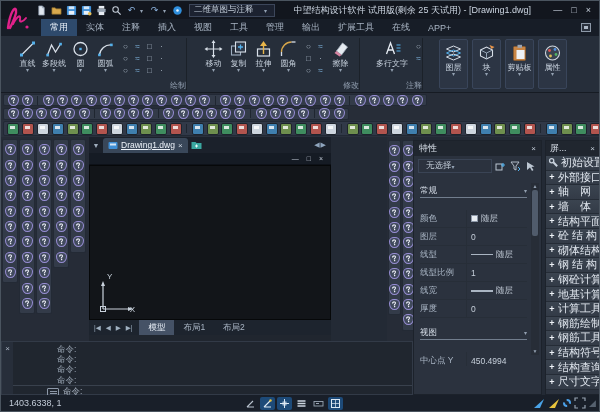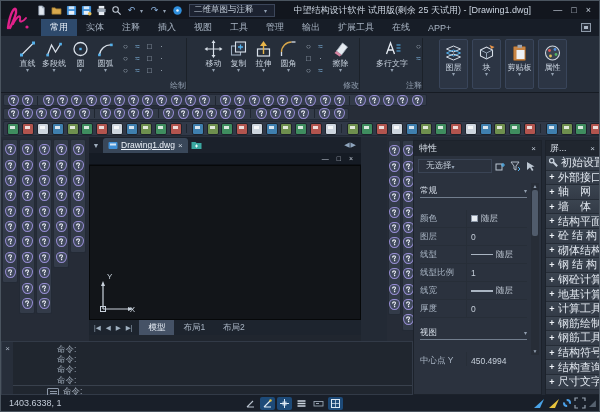--- a/index.html
+++ b/index.html
@@ -62,21 +62,21 @@
   .ticons .cicon:nth-child(5n+2){background:#b2544e}
   .ticons .cicon:nth-child(5n+3){background:#cdd5de}
   .ticons .cicon:nth-child(5n+4){background:#3f7fae}
   .ticons .cicon:nth-child(5n){background:#6e8f4e}
   
   .left-dock{position:absolute;left:0;top:136px;width:88px;height:204px;background:#262c37;display:flex;gap:1px;padding:2px 1px;align-items:flex-start}
   .vcol{display:flex;flex-direction:column;align-items:center;background:#333b49;border:1px solid #232a35;border-radius:2px;width:16px;padding:2px 0}
   .vcol .qicon{margin:2.2px 0}
   .midcols{position:absolute;left:386px;top:136px;width:26px;height:258px;background:#262c37;display:flex;gap:1px;padding:3px 1px;align-items:flex-start}
   
-  .doc-area{position:absolute;left:88px;top:136px;width:272px;height:204px;display:flex;flex-direction:column;background:#5eead4}
+  .doc-area{position:absolute;left:88px;top:136px;width:242px;height:204px;display:flex;flex-direction:column;background:#5eead4}
   .doctabbar{height:16px;background:#1b212b;display:flex;align-items:center;padding:0 2px;gap:2px}
   .dtb-caret{color:#9fadbd;font-size:7px;width:10px;text-align:center}
   .doctab{display:flex;align-items:center;gap:3px;background:#394759;height:15px;padding:0 5px;border-radius:3px 3px 0 0}
   .doctab .dlbl{color:#edf3fa;font-size:8.5px;text-decoration:underline}
   .doctab .dclose{color:#cfd8e2;font-size:8px}
   .newtab{width:14px;height:12px;display:flex;align-items:center;justify-content:center}
   .tabnav{margin-left:auto;color:#8fa5bd;font-size:7px;letter-spacing:1px;padding-right:2px}
   .ctrlbar{height:12px;background:#151b24;display:flex;align-items:center;justify-content:flex-end;gap:8px;padding:0 8px;color:#c3ccd8;font-size:7px;border-bottom:1px solid #0d1118}
   .canvas{flex:1;background:#121519;border:1px solid #060809;position:relative}
   .ucs{position:absolute;left:5px;bottom:4px;width:40px;height:40px}

